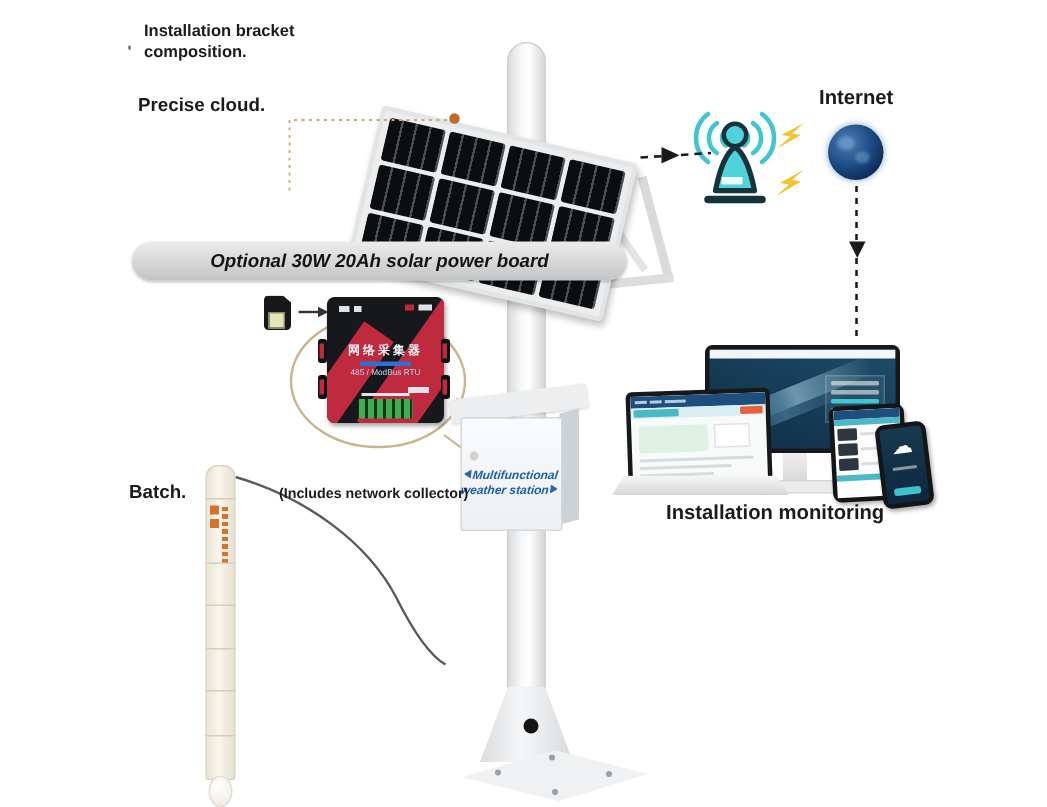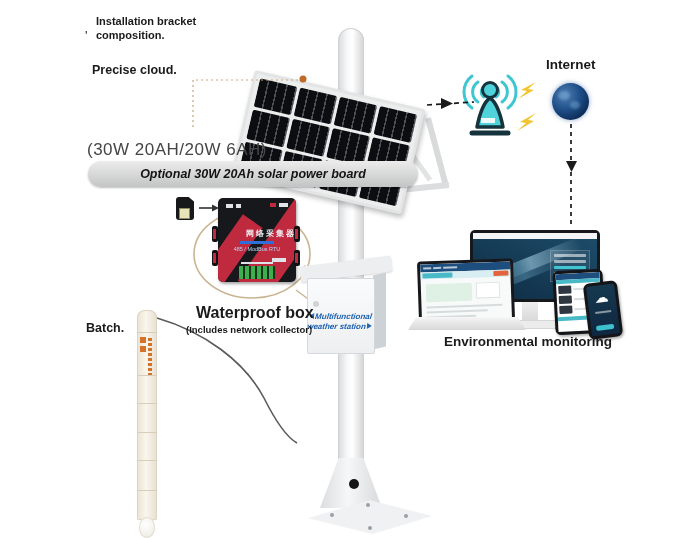--- a/index.html
+++ b/index.html
@@ -40,21 +40,21 @@
   .t-wboxsub{font-size:9.5px;font-weight:bold;}
   .t-internet{font-size:13.5px;font-weight:bold;}
   .t-cloud{font-size:13.5px;font-weight:bold;line-height:17px;}
   .t-station{font-size:10.5px;font-weight:bold;line-height:13px;}
   
   .collector{left:218px;top:198px;width:78px;height:84px;z-index:4;background:#17181c;
              border-radius:5px;overflow:hidden;box-shadow:1px 2px 3px rgba(0,0,0,.35);}
   .red-band{position:absolute;background:#bf2a3f;}
   .r1{width:34px;height:130px;right:-10px;top:-26px;transform:rotate(35deg);}
   .r2{width:24px;height:100px;left:-6px;bottom:-30px;transform:rotate(35deg);}
-  .col-title{position:absolute;left:0;top:30px;width:100%;text-align:right;color:#f2f4f8;
+  .col-title{position:absolute;left:0;top:30px;width:100%;text-align:center;color:#f2f4f8;
              font-size:8px;font-weight:bold;letter-spacing:2px;}
   .col-bar{position:absolute;left:22px;top:43px;width:34px;height:3px;background:#2e6fd8;}
   .col-proto{position:absolute;left:0;top:48px;width:100%;text-align:center;color:#bcd6f5;
              font-size:5.5px;}
   .chip{position:absolute;background:#dfe3e8;}
   .terminal{position:absolute;left:21px;top:68px;width:36px;height:13px;border-radius:1px;
             background:repeating-linear-gradient(90deg,#3fae4e 0 4px,#14351a 4px 6px);}
   .tab{position:absolute;width:6px;height:16px;background:#101114;border-radius:2px;z-index:4;}
   .tab i{position:absolute;left:1px;top:3px;width:3px;height:10px;background:#bf2a3f;}
   
@@ -338,25 +338,23 @@
     <path d="M536 113 L520 122 L526 123 L517 131 L534 121 L528 120 Z" fill="#f2c42d"></path>
 
     <line x1="571" y1="124" x2="571" y2="228" stroke="#1a1a1a" stroke-width="1.7" stroke-dasharray="4 4"></line>
     <polygon points="566,161 577,161 571.5,172" fill="#1a1a1a"></polygon>
   </svg>
 
   <div class="abs lbl t-bold11" style="left:96px;top:15px">Installation bracket</div>
   <div class="abs lbl t-bold11" style="left:96px;top:29px">composition.</div>
   <div class="abs lbl t-bold11" style="left:85px;top:29px;color:#555">'</div>
   <div class="abs lbl t-bold12" style="left:92px;top:63px">Precise cloud.</div>
-  <div class="abs lbl t-spec" style="left:87px;top:140px">(30W 20AH/20W 6AH)</div>
   <div class="abs pill">
     <span>Optional 30W 20Ah solar power board</span>
   </div>
-  <div class="abs lbl t-wbox" style="left:196px;top:304px">Waterproof box</div>
   <div class="abs lbl t-wboxsub" style="left:186px;top:324px">(Includes network collector)</div>
   <div class="abs lbl t-bold12" style="left:86px;top:321px">Batch.</div>
   <div class="abs lbl t-internet" style="left:546px;top:57px">Internet</div>
   <div class="abs lbl t-cloud" style="left:444px;top:333px">
-    <div>Environmental monitoring</div>
+    <div>Installation monitoring</div>
   </div>
 
 </div>
 
 </body></html>

